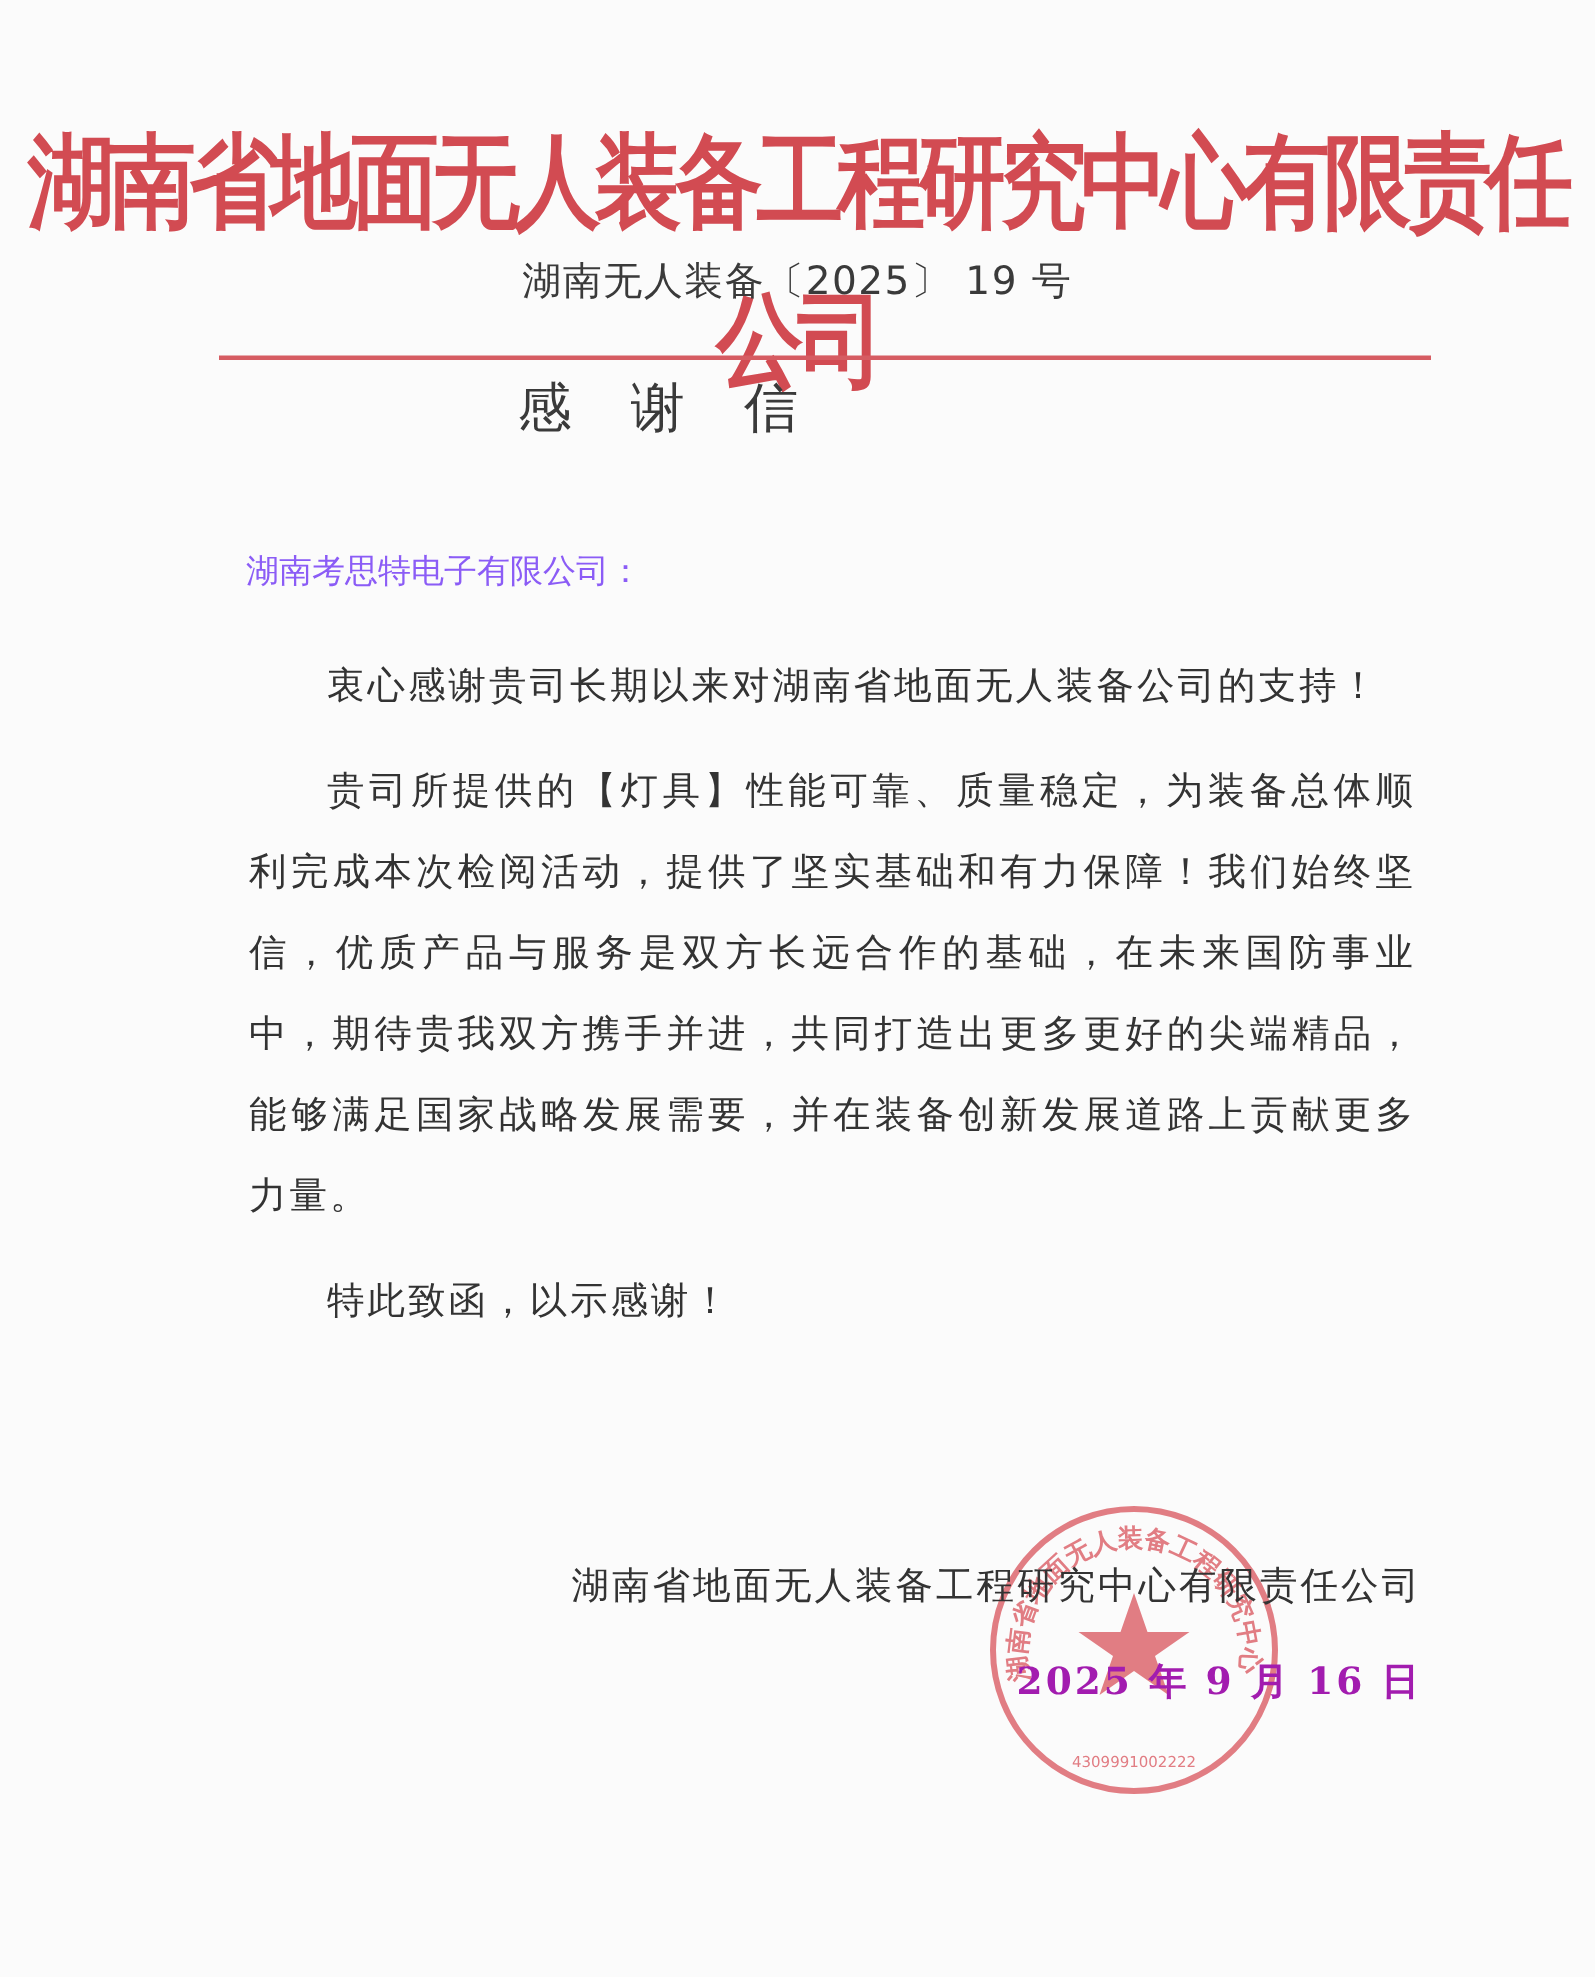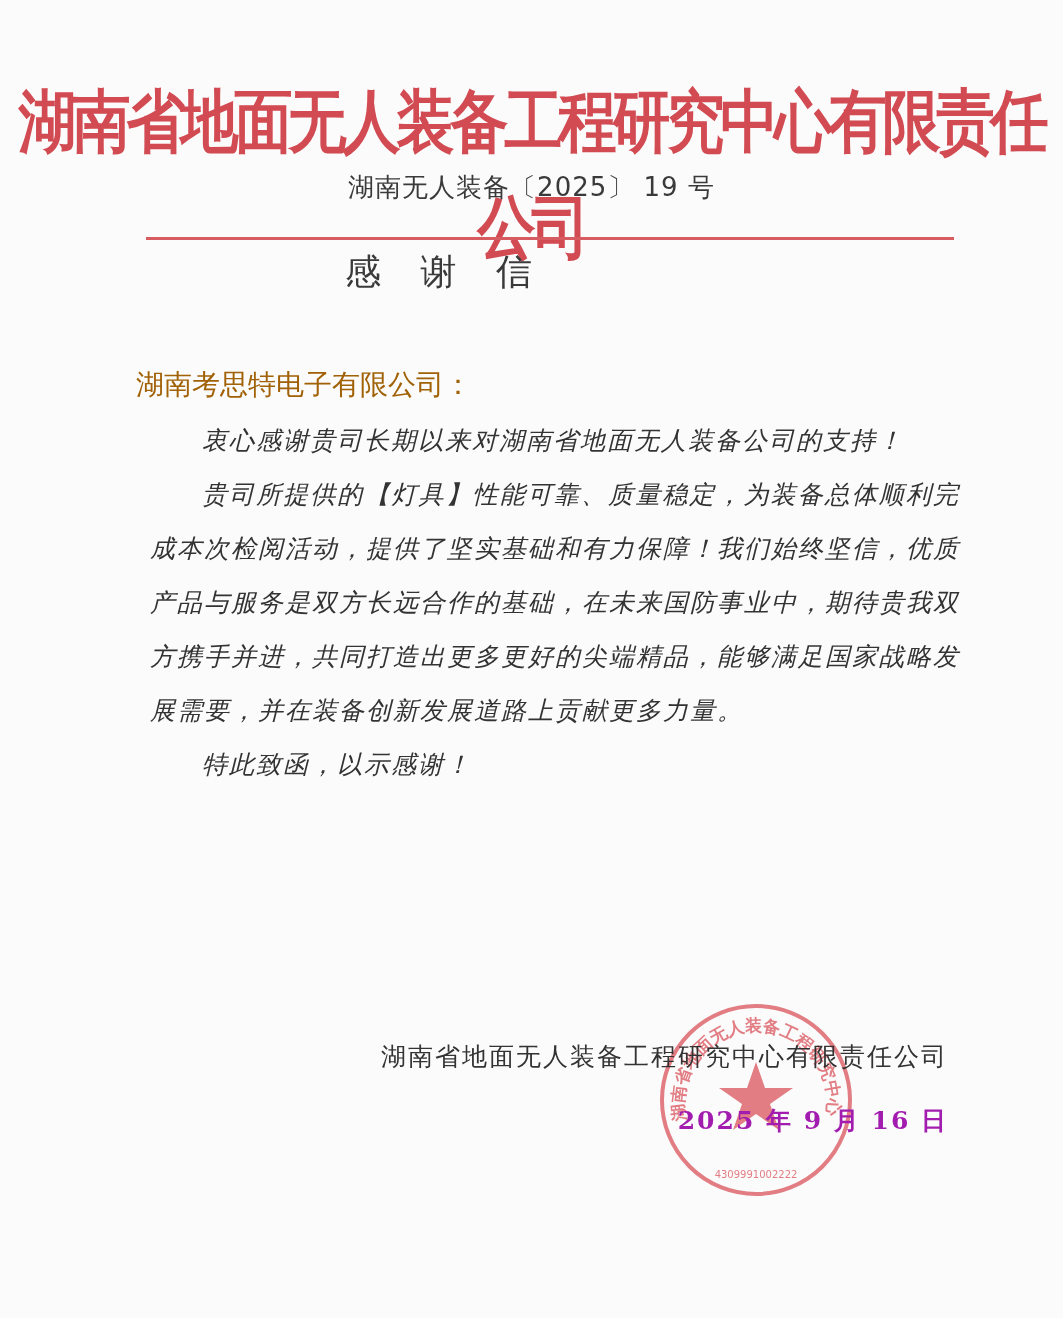--- a/index.html
+++ b/index.html
@@ -18,27 +18,27 @@
     font-family: "DejaVu Sans", sans-serif; font-size:26px; color:#3a3a3a; letter-spacing:1px;
   }
   .red-rule {
     position:absolute; left:146px; width:808px; top:237px; height:3px; background:#d65c62;
   }
   .letter-title {
     position:absolute; left:0; width:891px; top:248px; text-align:center;
     font-family: "DejaVu Sans", sans-serif; font-size:36px; color:#3a3a3a; letter-spacing:14px;
   }
   .salutation {
-    position:absolute; left:136px; top:366px; font-size:28px; font-family:"DejaVu Sans", sans-serif; color:#a16207;
+    position:absolute; left:164px; top:366px; font-size:22px; font-family:"DejaVu Sans", sans-serif; color:#8b5cf6;
   }
   .para {
     position:absolute; left:150px; width:810px; font-size:25px; line-height:54px; color:#333;
     text-align:justify; letter-spacing:2px;
   }
-  .para p { margin:0;font-style:italic; }
+  .para p { margin:16px; }
   .indent { text-indent:52px; }
   .signature {
     position:absolute; left:300px; width:648px; top:1040px; text-align:right; font-size:25px; color:#333; letter-spacing:2px;
   }
   .date {
     position:absolute; left:600px; width:348px; top:1104px; text-align:right; font-size:25px; color:#a21caf; letter-spacing:2px;font-weight:bold;
   }
   .seal {
     position:absolute; left:656px; top:1000px; width:200px; height:200px; opacity:0.75;
   }

